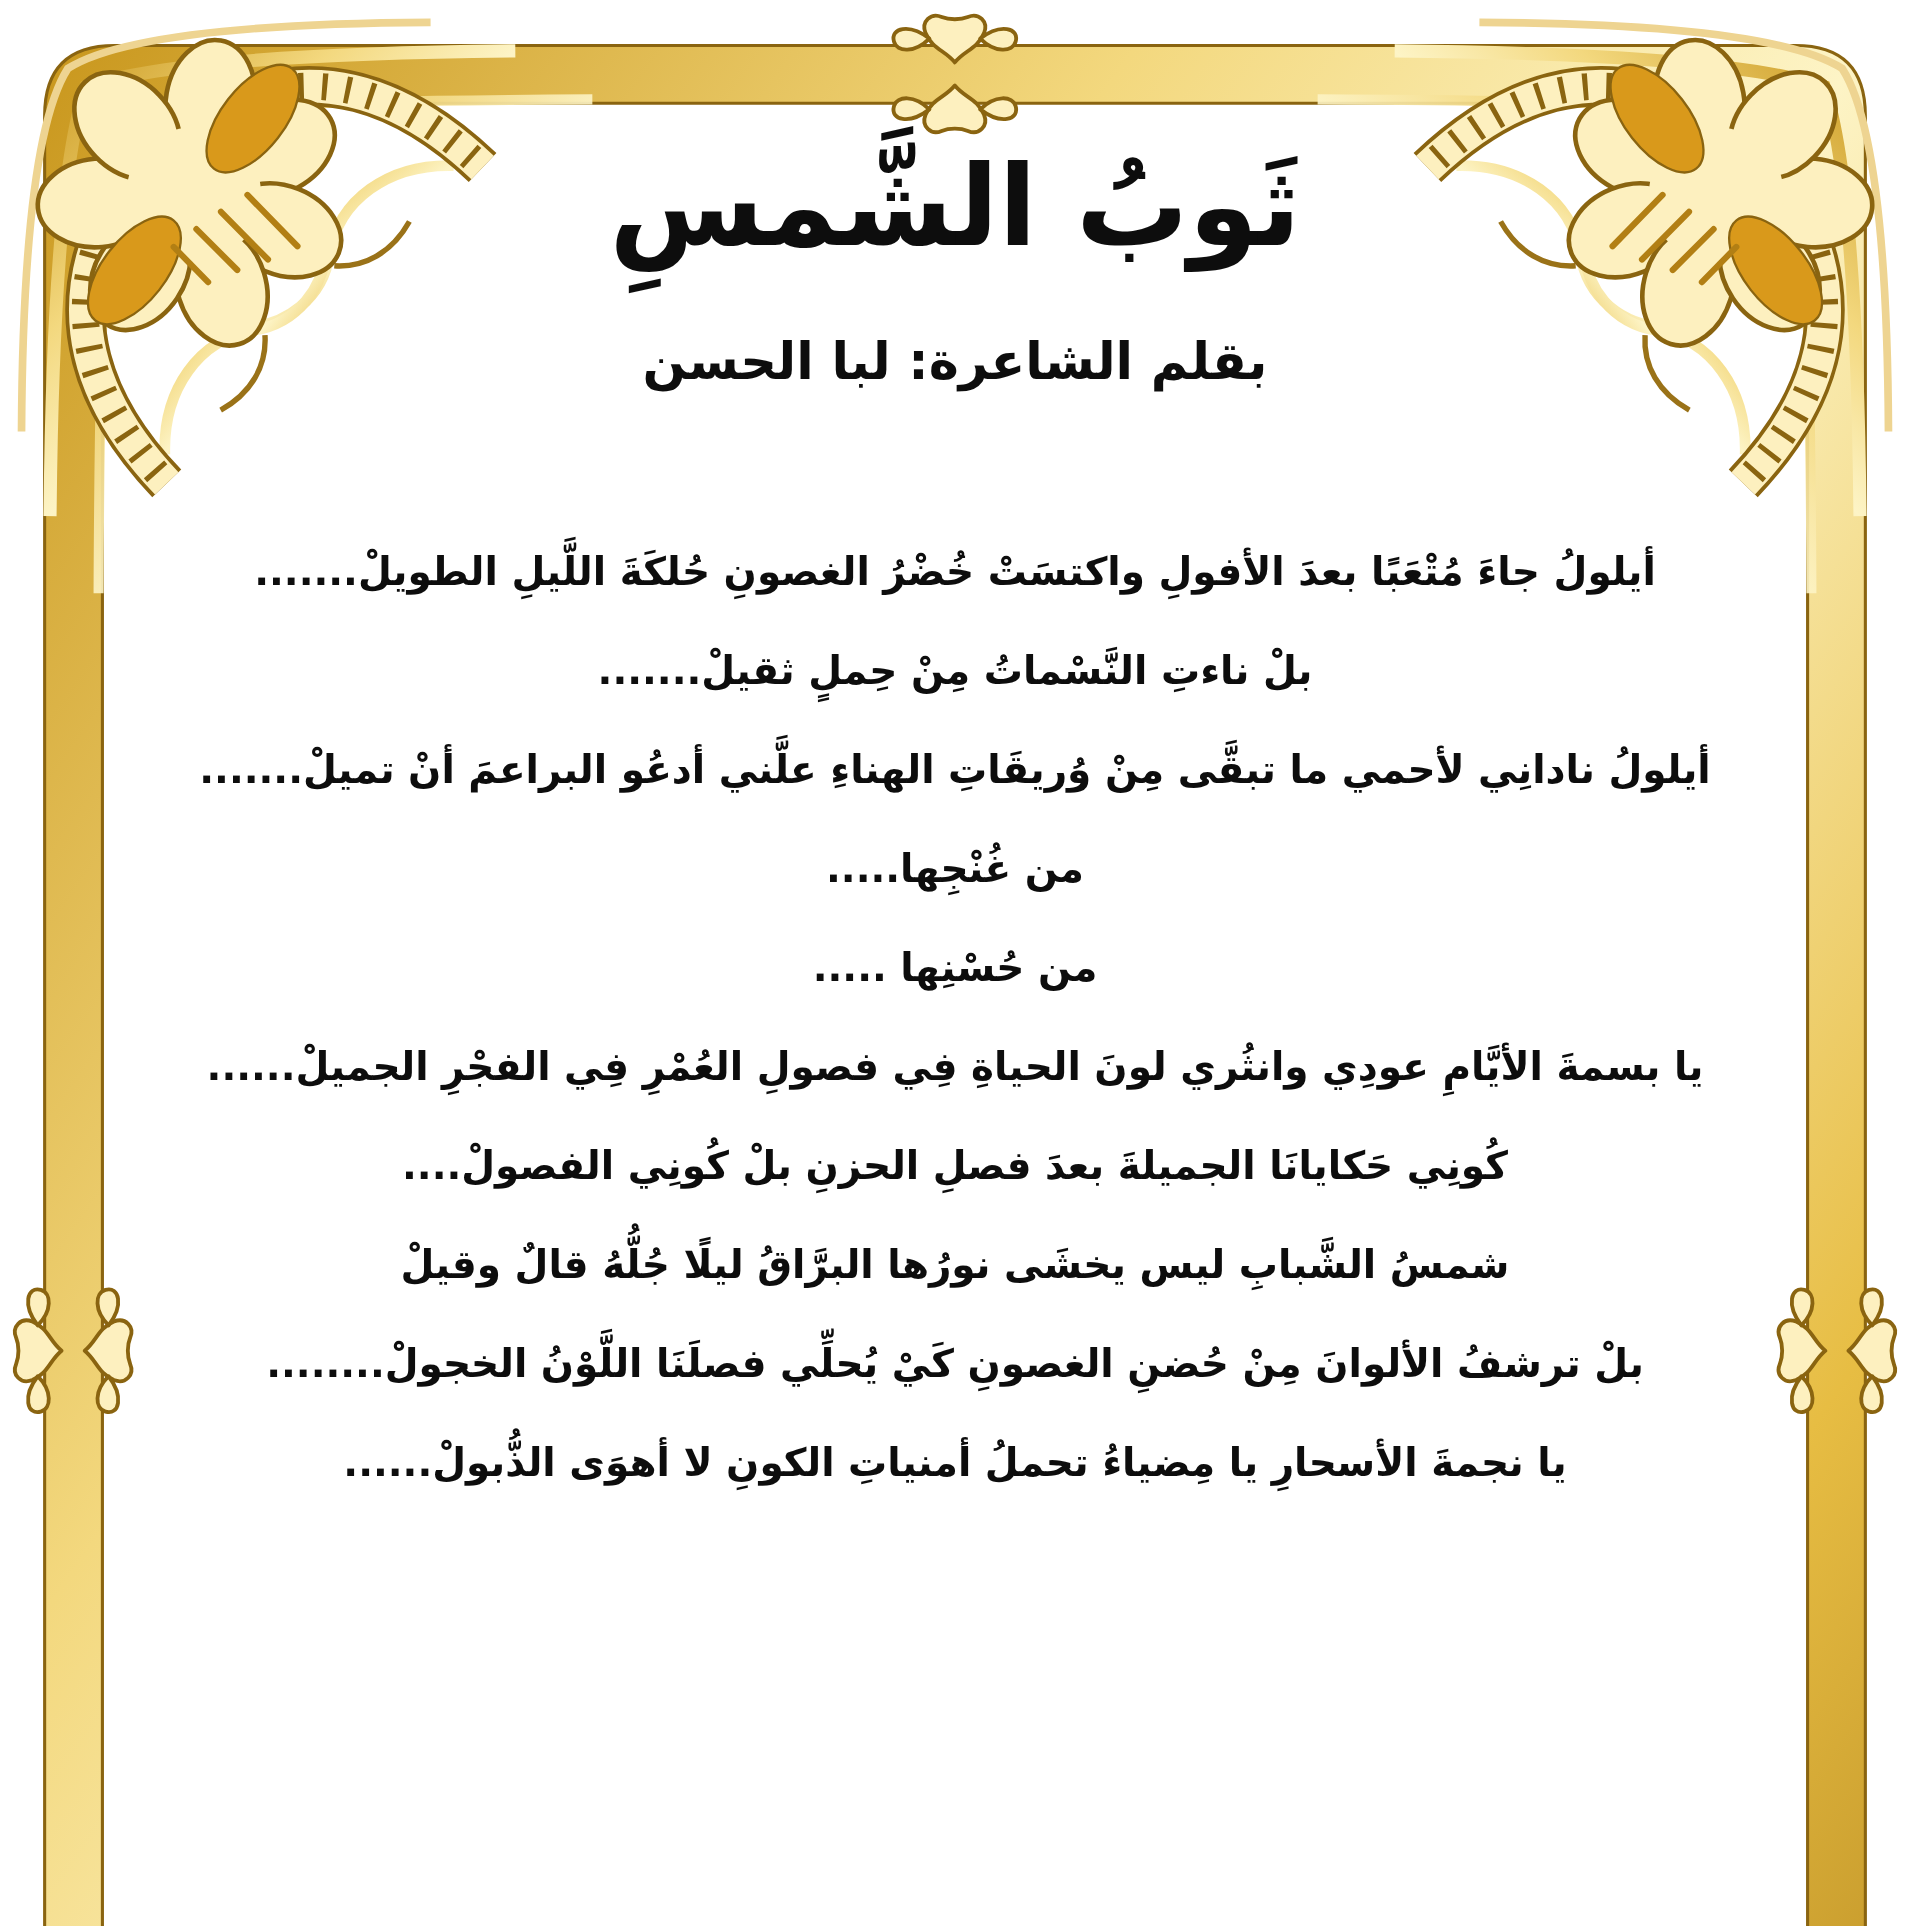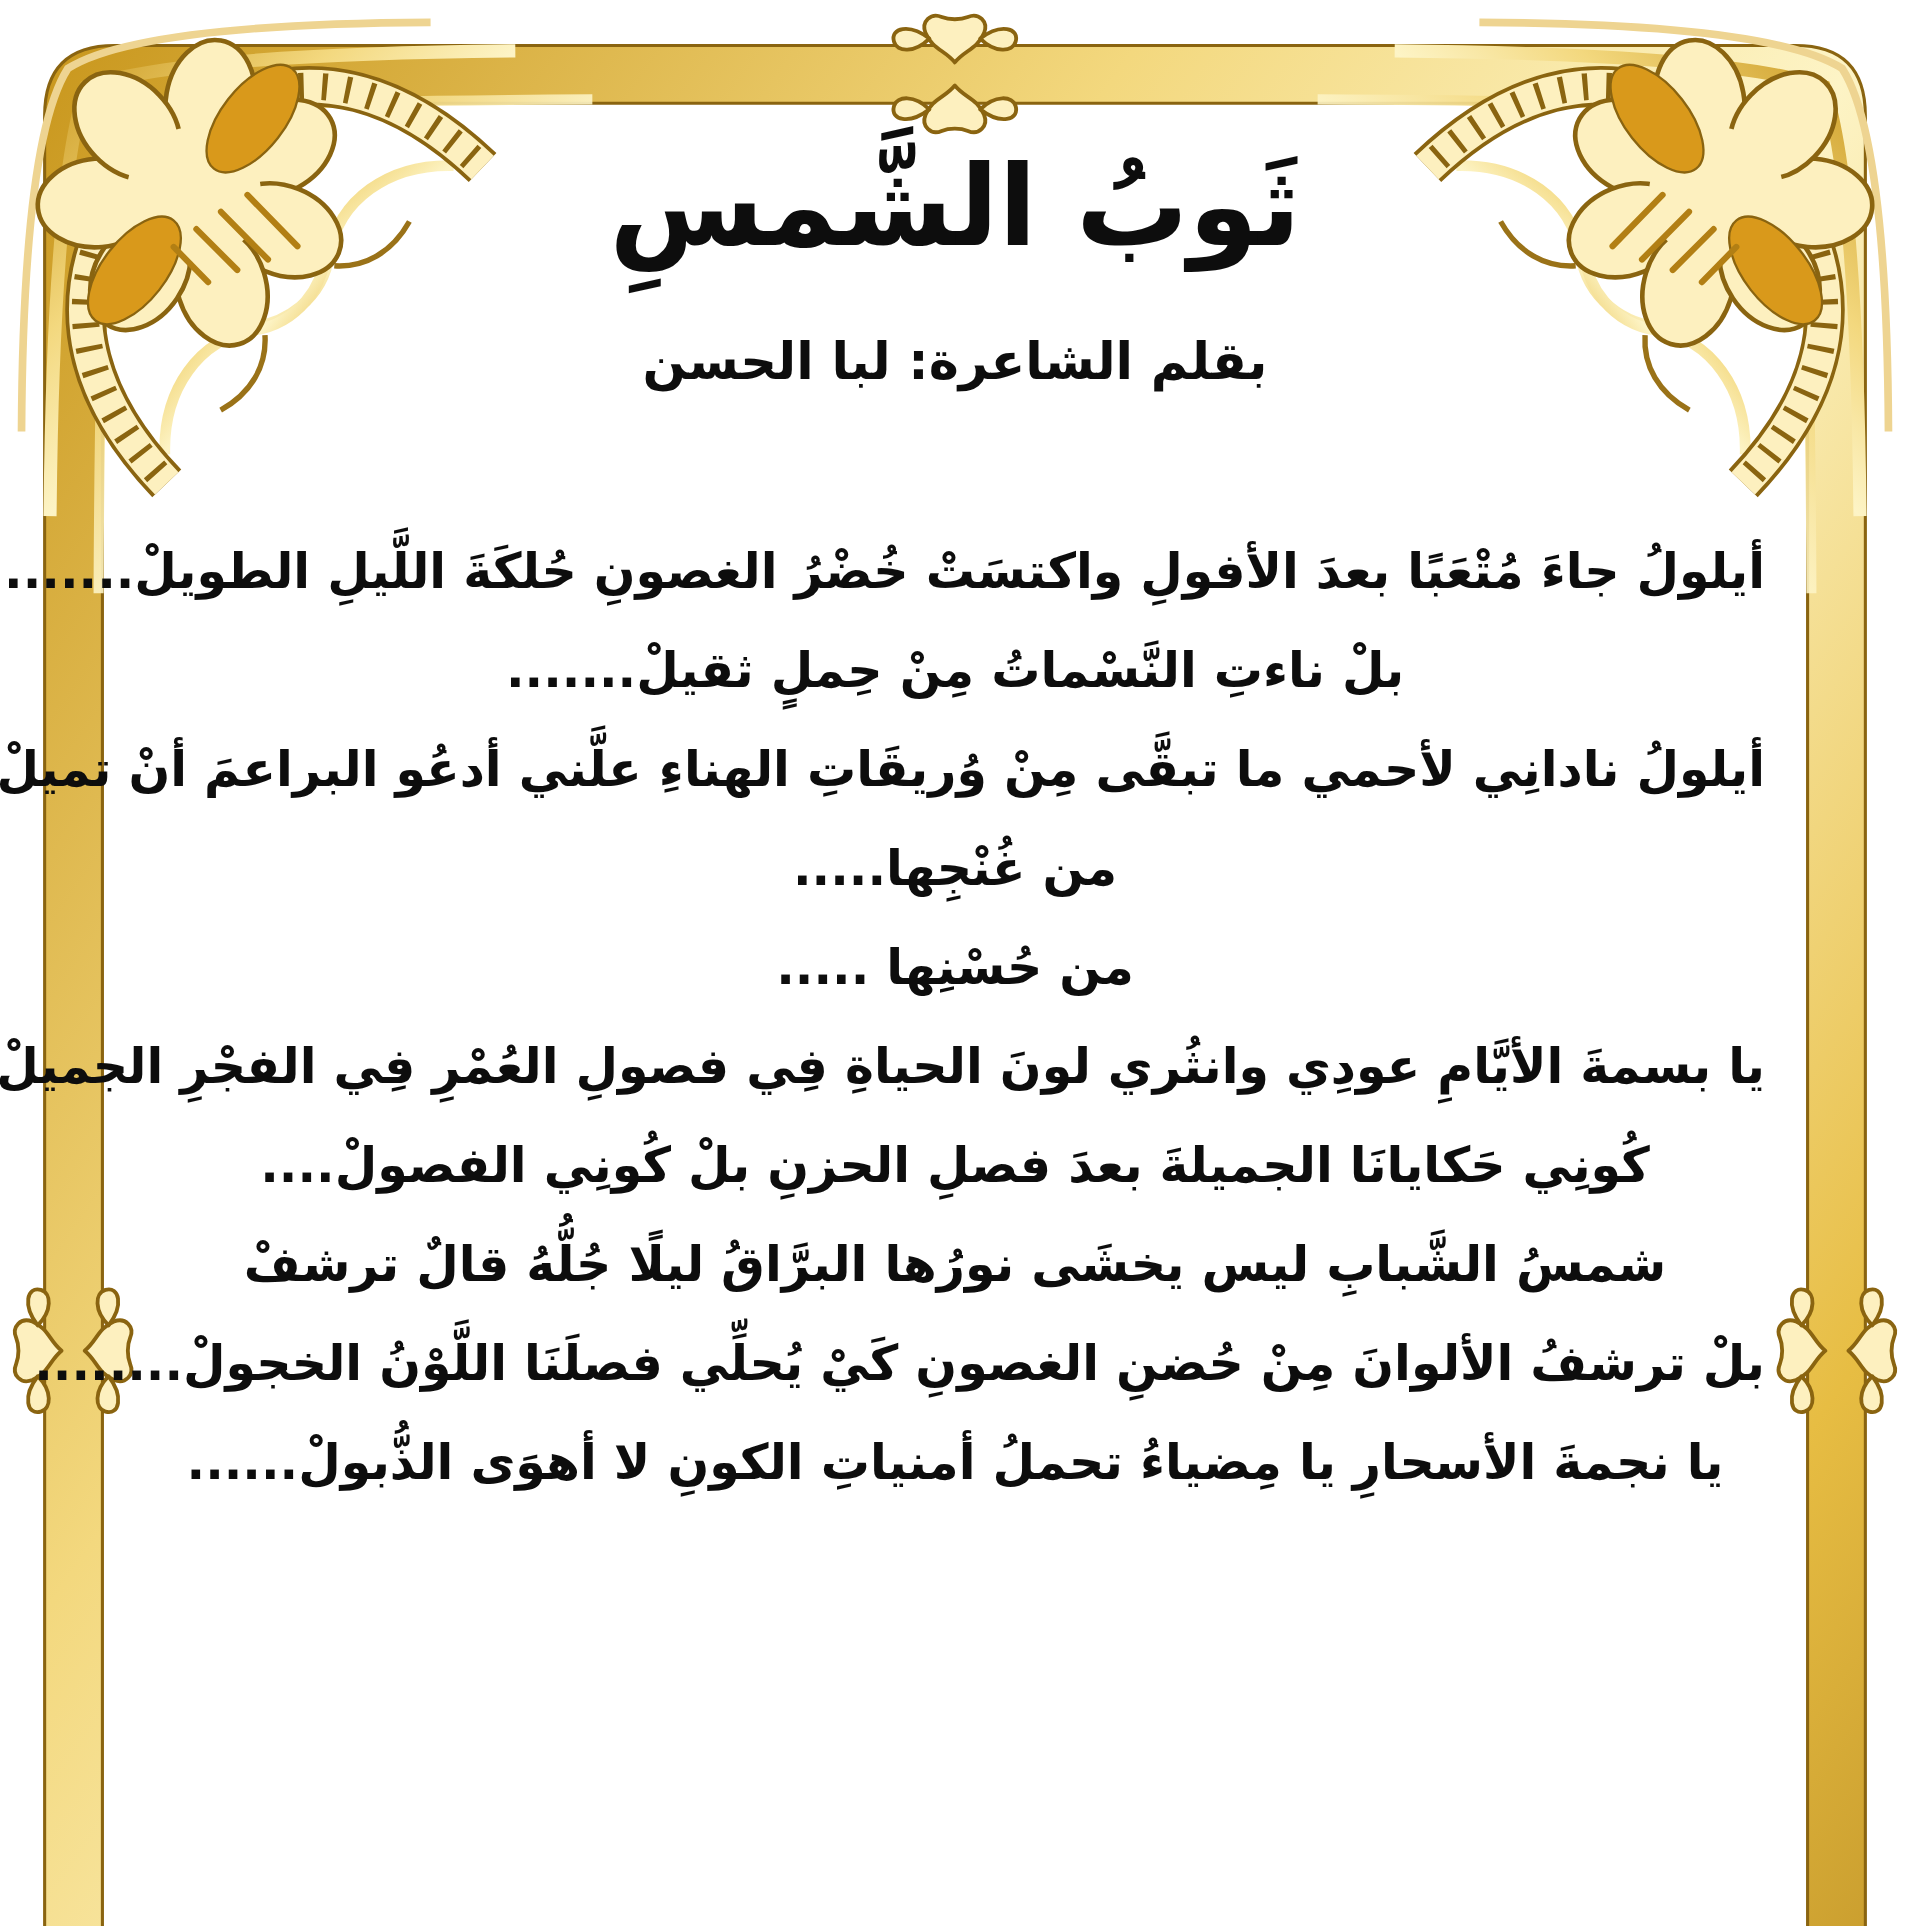--- a/index.html
+++ b/index.html
@@ -19,21 +19,21 @@
   .title{
     margin:139px 0 0 0;
     font-size:112px;line-height:1.2;font-weight:bold;
   }
   .byline{
     margin-top:62px;
     font-size:51px;line-height:54px;font-weight:bold;
   }
   .poem{margin-top:133px;}
   .line{
-    margin:0;font-size:49px;line-height:99px;font-weight:bold;
+    margin:0;font-size:39px;line-height:99px;font-weight:bold;
     white-space:nowrap;
   }
   
   .kn{fill:#fdf0bf;stroke:#8a6410;stroke-width:10;stroke-linejoin:round;}
   .petal{fill:#fdf0bf;stroke:#8a6410;stroke-width:12;}
   .leaf{fill:#d9991b;stroke:#8a6410;stroke-width:6;}
   .hatch{stroke:#b27f14;stroke-width:16;stroke-linecap:round;fill:none;}
 </style>
 </head>
 <body>
@@ -127,21 +127,21 @@
     <div class="byline">بقلم الشاعرة: لبا الحسن</div>
 
     <div class="poem">
       <p class="line">أيلولُ جاءَ مُتْعَبًا بعدَ الأفولِ واكتسَتْ خُضْرُ الغصونِ حُلكَةَ اللَّيلِ الطويلْ.......</p>
       <p class="line">بلْ ناءتِ النَّسْماتُ مِنْ حِملٍ ثقيلْ.......</p>
       <p class="line">أيلولُ نادانِي لأحمي ما تبقَّى مِنْ وُريقَاتِ الهناءِ علَّني أدعُو البراعمَ أنْ تميلْ.......</p>
       <p class="line">من غُنْجِها.....</p>
       <p class="line">من حُسْنِها .....</p>
       <p class="line">يا بسمةَ الأيَّامِ عودِي وانثُري لونَ الحياةِ فِي فصولِ العُمْرِ فِي الفجْرِ الجميلْ......</p>
       <p class="line">كُونِي حَكايانَا الجميلةَ بعدَ فصلِ الحزنِ بلْ كُونِي الفصولْ....</p>
-      <p class="line">شمسُ الشَّبابِ ليس يخشَى نورُها البرَّاقُ ليلًا جُلُّهُ قالٌ ترشفْ</p>
+      <p class="line">شمسُ الشَّبابِ ليس يخشَى نورُها البرَّاقُ ليلًا جُلُّهُ قالٌ وقيلْ</p>
       <p class="line">بلْ ترشفُ الألوانَ مِنْ حُضنِ الغصونِ كَيْ يُحلِّي فصلَنَا اللَّوْنُ الخجولْ........</p>
       <p class="line">يا نجمةَ الأسحارِ يا مِضياءُ تحملُ أمنياتِ الكونِ لا أهوَى الذُّبولْ......</p>
 
     </div>
 
   </main>
 
 </div>
 
 

